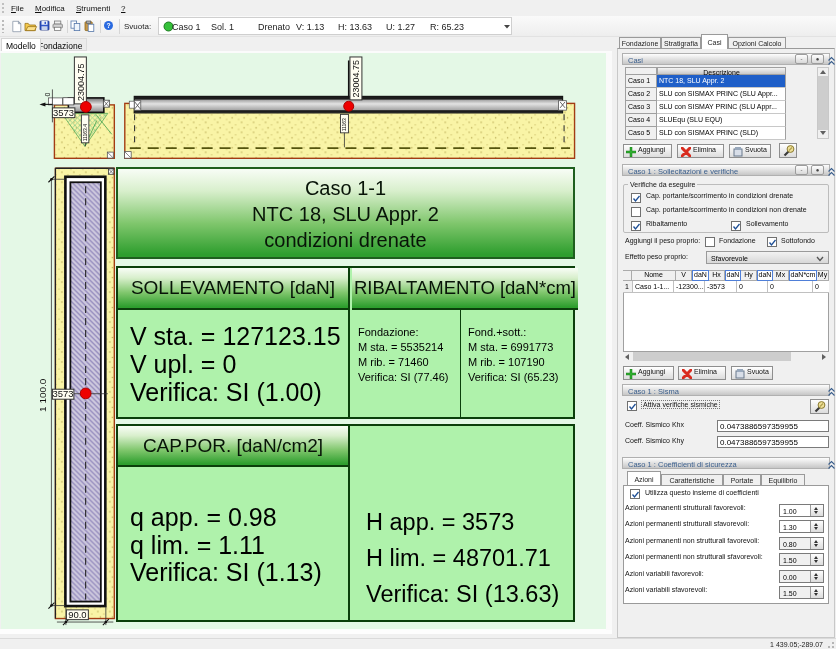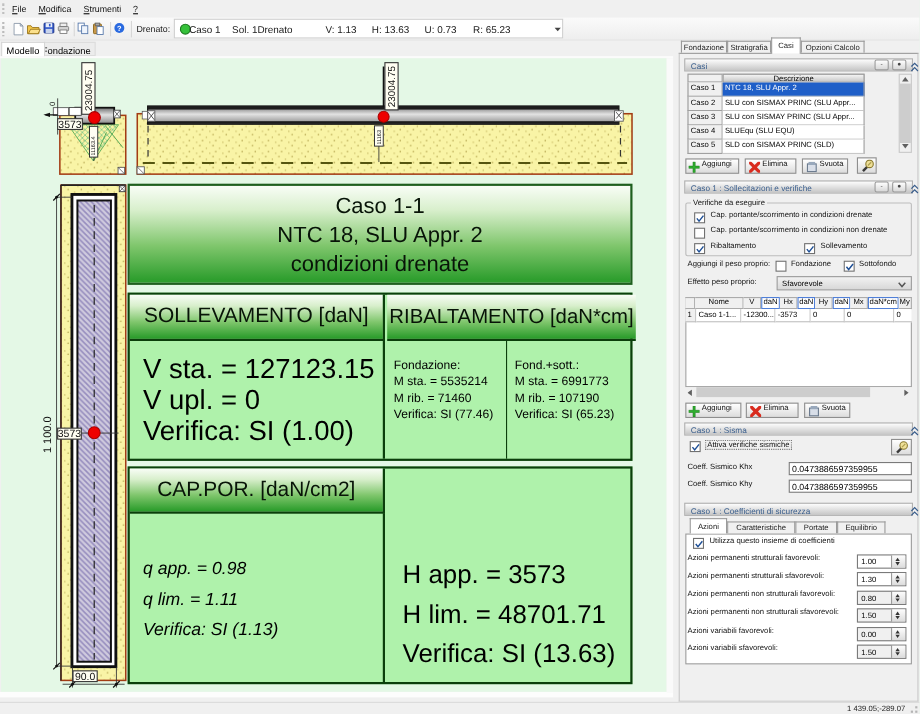--- a/index.html
+++ b/index.html
@@ -112,31 +112,31 @@
       </g>
 
    <rect x="90" y="1" width="1" height="13" fill="#d6d6d6"></rect>
 
    <g transform="translate(94,2) scale(0.75)">
         <circle cx="6" cy="6" r="6" fill="#2a6ae0"></circle>
         <text x="6" y="9.5" font-size="9" font-weight="bold" fill="#fff" text-anchor="middle" font-family="Liberation Sans">?</text>
       </g>
  </svg>
  <div class="tbsep" style="left:119px;"></div>
- <span class="abs" style="left:124px;top:6px;font-size:8px;color:#222;">Drenato:</span>
+ <span class="abs" style="left:124px;top:6px;font-size:8px;color:#222;">Svuota:</span>
  <div id="drawcombo">
    <svg class="abs" style="left:4px;top:3px" width="11" height="11">
         <circle cx="5.5" cy="5.5" r="4.5" fill="#35c13a" stroke="#1d7a20"></circle>
       </svg>
    <span style="left:13px">Caso 1</span>
    <span style="left:52px">Sol. 1</span>
-   <span style="left:75px">Drenato</span>
+   <span style="left:99px">Drenato</span>
    <span style="left:137px">V: 1.13</span>
    <span style="left:179px">H: 13.63</span>
-   <span style="left:227px">U: 0.73</span>
+   <span style="left:227px">U: 1.27</span>
    <span style="left:271px">R: 65.23</span>
    <svg class="abs" style="left:345px;top:7px" width="7" height="4">
         <path d="M0 0 L6 0 L3 3.5 Z" fill="#444"></path>
       </svg>
  </div>
 </div>
 
 <div class="abs" id="doctabs">
  <div class="dtab on" style="left:1px;">Modello</div>
  <div class="dtab off" style="left:33px;">Fondazione</div>
@@ -258,21 +258,21 @@
    <div class="ghead" style="left:234px;width:226px;height:42px;line-height:40px;border-right:none;font-size:18.5px;">RIBALTAMENTO [daN*cm]</div>
    <div class="abs" style="left:230px;top:42px;width:0px;height:107px;border-left:2px solid #0b3f0b;"></div>
    <div class="abs" style="left:342px;top:42px;width:0px;height:107px;border-left:1px solid #0b3f0b;"></div>
    <div class="abs" style="left:12px;top:54px;font-size:25px;line-height:28px;">V sta. = 127123.15<br>V upl. = 0<br>Verifica: SI (1.00)</div>
    <div class="abs" style="left:240px;top:57px;font-size:11px;line-height:15px;">Fondazione:<br>M sta. = 5535214<br>M rib. = 71460<br>Verifica: SI (77.46)</div>
    <div class="abs" style="left:350px;top:57px;font-size:11px;line-height:15px;">Fond.+sott.:<br>M sta. = 6991773<br>M rib. = 107190<br>Verifica: SI (65.23)</div>
  </div>
  <div class="gtable" style="left:115px;top:371px;width:459px;height:198px;">
    <div class="ghead" style="width:232px;height:41px;line-height:39px;border-right:2px solid #0b3f0b;">CAP.POR. [daN/cm2]</div>
    <div class="abs" style="left:230px;top:41px;width:0px;height:153px;border-left:2px solid #0b3f0b;"></div>
-   <div class="abs" style="left:12px;top:78px;font-size:16px;line-height:27.5px;font-style:italic;">q app. = 0.98<br>q lim. = 1.11<br>Verifica: SI (1.13)</div>
+   <div class="abs" style="left:12px;top:78px;font-size:25px;line-height:27.5px;">q app. = 0.98<br>q lim. = 1.11<br>Verifica: SI (1.13)</div>
    <div class="abs" style="left:248px;top:78px;font-size:23.5px;line-height:36px;">H app. = 3573<br>H lim. = 48701.71<br>Verifica: SI (13.63)</div>
  </div>
 </div>
 <div class="abs" style="left:0px;top:629px;width:612px;height:5px;background:#fdfdfd;"></div>
 <div class="abs" style="left:606px;top:53px;width:6px;height:577px;background:#fafafa;"></div>
 
 <div class="abs" id="rpanel">
 
  <div class="rtab" style="left:7px;top:0px;width:42px;">Fondazione</div>
  <div class="rtab" style="left:49px;top:0px;width:40px;">Stratigrafia</div>

